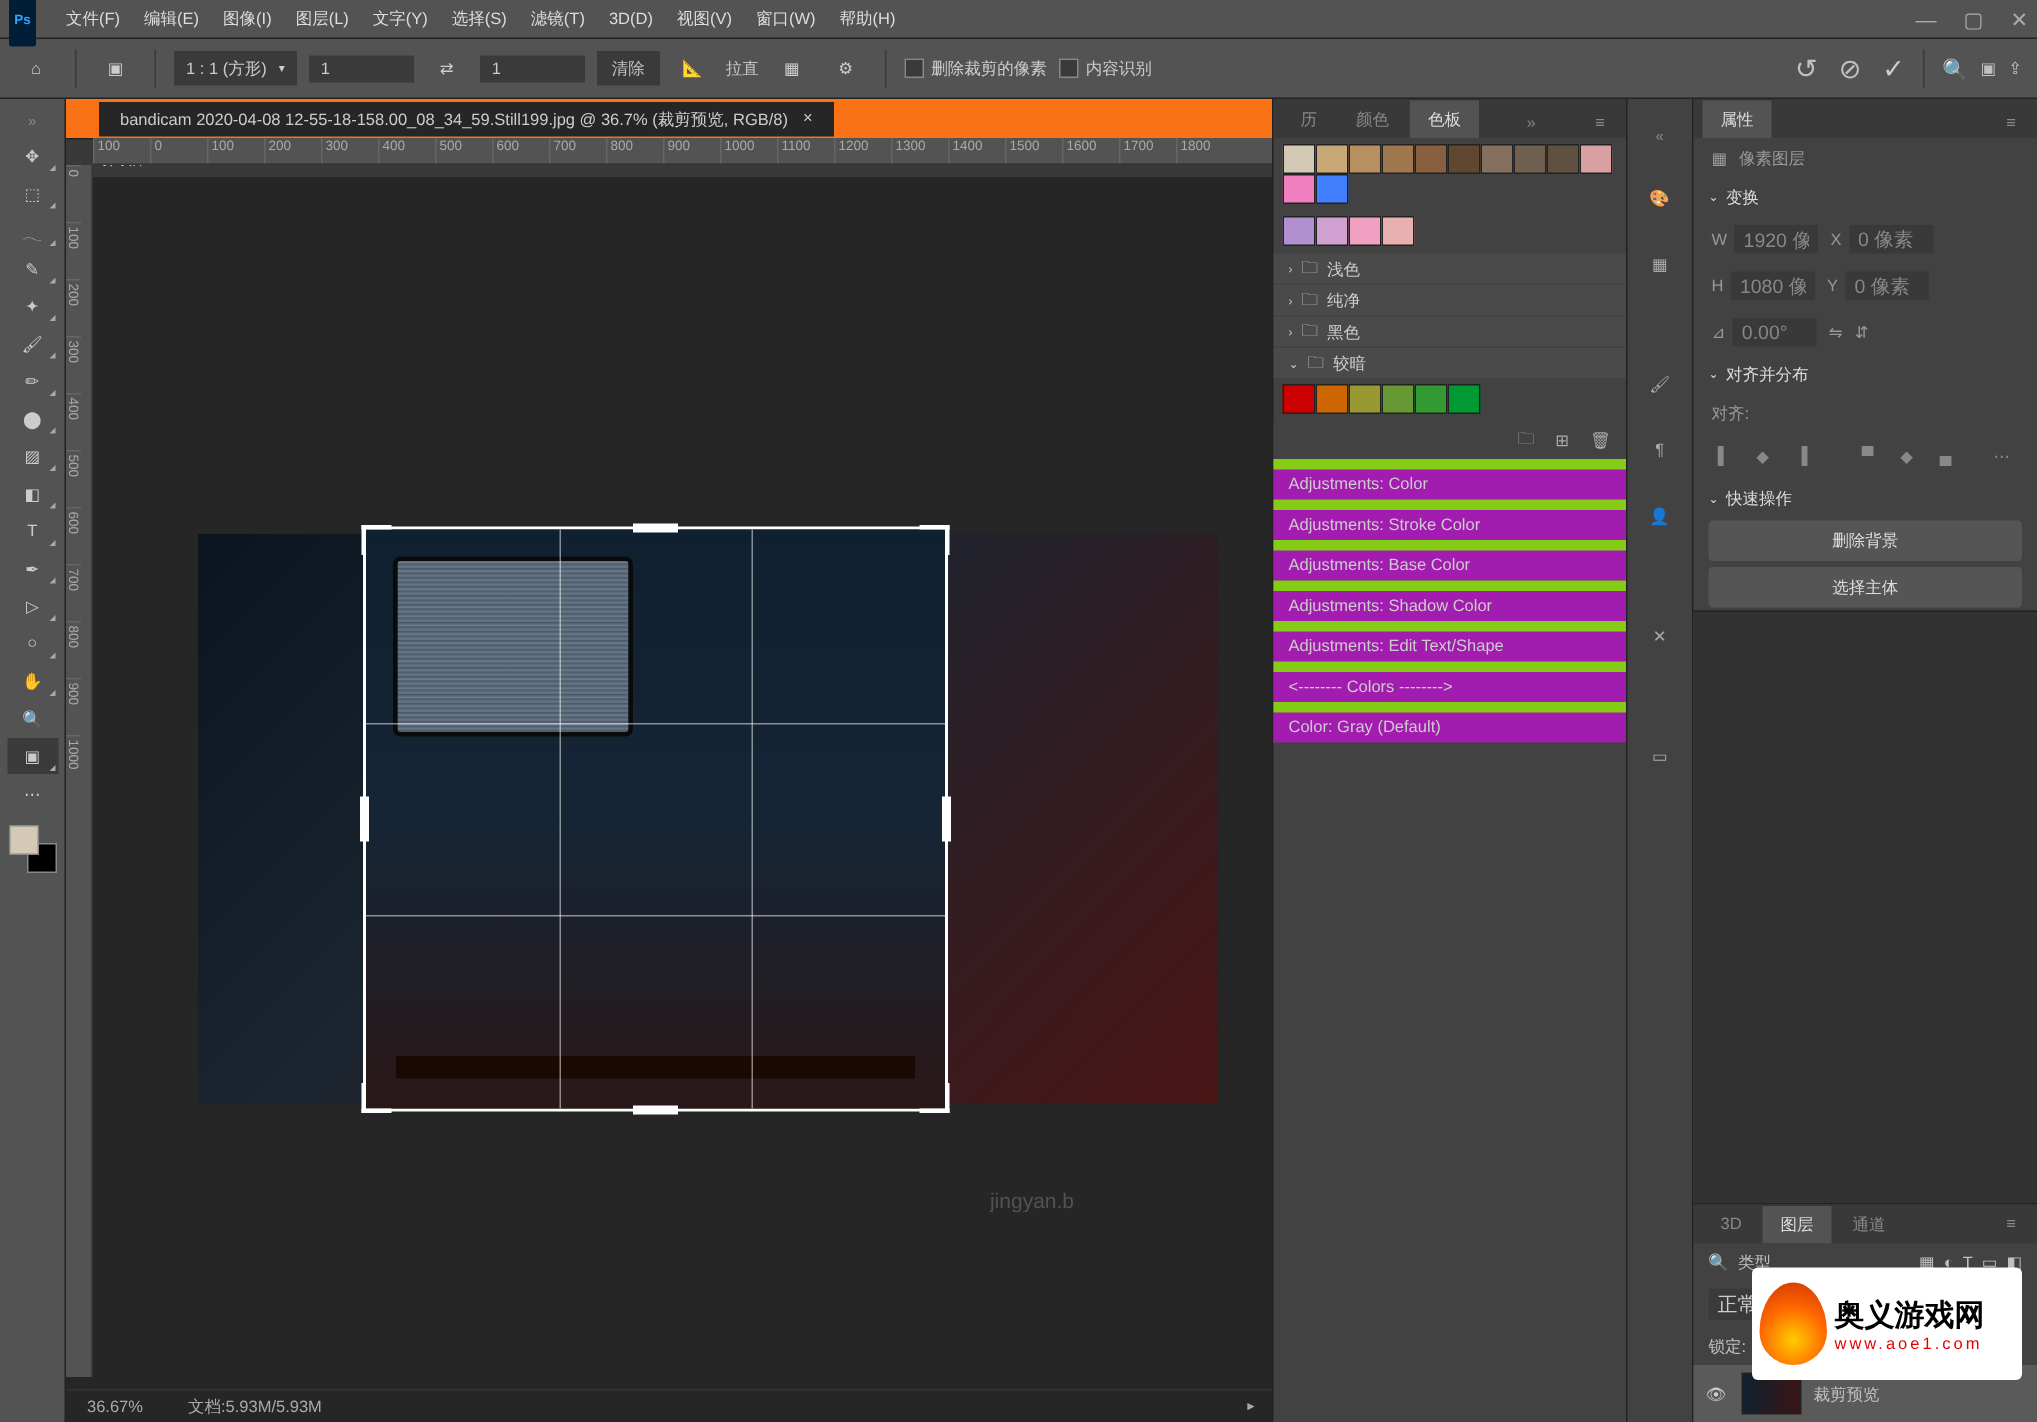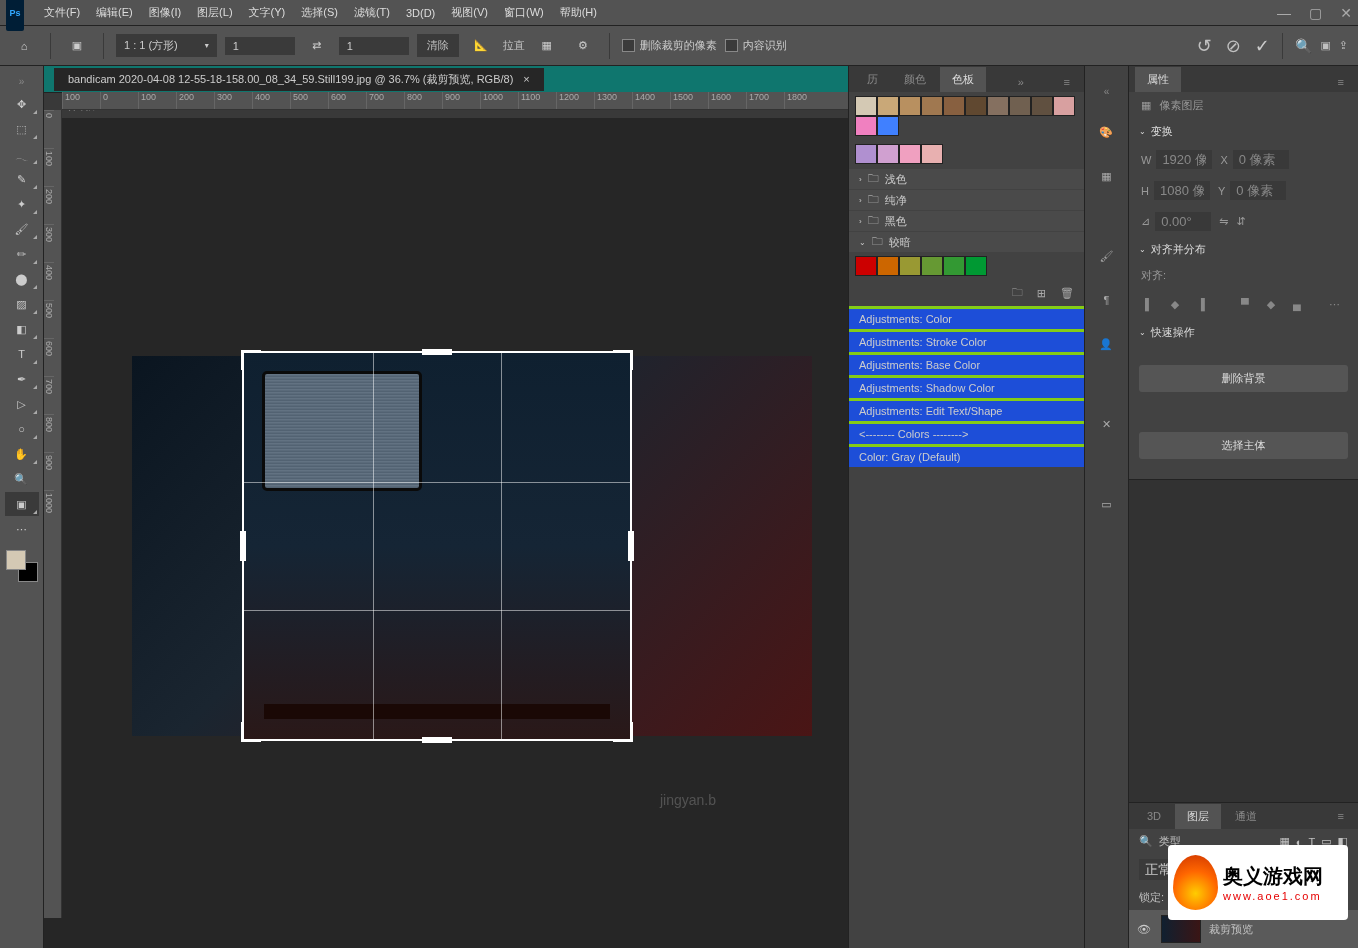--- a/index.html
+++ b/index.html
@@ -4,34 +4,34 @@
 <style>
 *{margin:0;padding:0;box-sizing:border-box;font-family:"Microsoft YaHei",Arial,sans-serif;user-select:none}
 body{background:#323232;color:#c0c0c0;font-size:11px;overflow:hidden;width:1358px;height:948px;position:relative}
 .menubar{height:26px;background:#535353;display:flex;align-items:center;padding:0 6px;border-bottom:1px solid #222}
 .ps-logo{width:18px;height:36px;background:#001e36;color:#31a8ff;font-size:9px;font-weight:bold;display:flex;align-items:center;justify-content:center;border-radius:2px;margin-right:12px}
 .menu-item{padding:0 8px;color:#ddd;font-size:11px;cursor:pointer}
 .window-controls{margin-left:auto;display:flex;gap:18px;color:#aaa;font-size:14px}
 .toolbar{height:40px;background:#535353;display:flex;align-items:center;padding:0 10px;border-bottom:1px solid #222;gap:8px}
 .tb-btn{width:28px;height:28px;display:flex;align-items:center;justify-content:center;color:#ccc;cursor:pointer}
 .divider{width:1px;height:26px;background:#3a3a3a;margin:0 4px}
-.ratio-dd{background:#3a3a3a;padding:4px 8px;color:#ccc;display:flex;align-items:center;gap:27px;cursor:pointer}
+.ratio-dd{background:#3a3a3a;padding:4px 8px;color:#ccc;display:flex;align-items:center;gap:8px;cursor:pointer}
 .num-inp{background:#3a3a3a;color:#ccc;padding:3px 8px;width:70px;border:none;outline:none;font-size:11px}
 .cb{display:flex;align-items:center;gap:5px;color:#ccc}
 .cb-box{width:13px;height:13px;border:1px solid #888;background:#3a3a3a}
 .main{display:flex;height:calc(100% - 66px)}
 .toolbox{width:44px;background:#535353;border-right:1px solid #222;display:flex;flex-direction:column;align-items:center;padding-top:6px;gap:1px}
 .tool{width:34px;height:24px;display:flex;align-items:center;justify-content:center;color:#ccc;cursor:pointer;position:relative}
 .tool.active{background:#3a3a3a}
 .tool-corner{position:absolute;right:2px;bottom:2px;width:0;height:0;border-left:4px solid transparent;border-bottom:4px solid #aaa}
 .fgbg{width:32px;height:32px;position:relative;margin-top:8px}
 .fg{position:absolute;width:20px;height:20px;background:#d4c9b4;border:1px solid #888;left:0;top:0;z-index:2}
 .bg{position:absolute;width:20px;height:20px;background:#000;border:1px solid #888;right:0;bottom:0}
 .canvas-area{flex:1;background:#262626;display:flex;flex-direction:column;position:relative;overflow:hidden}
-.tab-bar{height:26px;background:#0f766e;display:flex;align-items:center;padding-left:10px}
+.tab-bar{height:26px;background:#f97316;display:flex;align-items:center;padding-left:22px}
 .doc-tab{background:#262626;padding:4px 14px;color:#ccc;font-size:11px;display:flex;gap:10px;align-items:center}
 .rulers{position:absolute;top:26px;left:0;right:0;bottom:30px}
 .ruler-h{position:absolute;top:0;left:18px;right:0;height:18px;background:#535353;border-bottom:1px solid #333;overflow:hidden;display:flex;font-size:9px;color:#aaa}
 .ruler-v{position:absolute;top:18px;left:0;width:18px;bottom:0;background:#535353;border-right:1px solid #333;overflow:hidden;font-size:9px;color:#aaa}
 .rtick-h{width:38px;border-left:1px solid #666;padding-left:2px;flex-shrink:0}
 .rtick-v{height:38px;border-top:1px solid #666;writing-mode:vertical-lr;padding-top:2px}
 .canvas-viewport{position:absolute;top:44px;left:18px;right:0;bottom:30px;background:#262626}
 .image-bg{position:absolute;left:70px;top:220px;width:680px;height:380px;background:linear-gradient(135deg,#0a1520 0%,#1a2530 40%,#4a1515 100%)}
 .crop-box{position:absolute;left:180px;top:215px;width:390px;height:390px;border:2px solid #fff}
 .crop-grid{position:absolute;inset:0}
@@ -56,27 +56,27 @@
 .mid-icon{width:26px;height:26px;display:flex;align-items:center;justify-content:center;color:#aaa;cursor:pointer}
 .panel-tabs{height:26px;display:flex;align-items:flex-end;padding:0 6px;gap:2px;background:#393939}
 .ptab{padding:5px 12px;color:#888;font-size:11px;cursor:pointer}
 .ptab.active{background:#535353;color:#ddd}
 .swatch-row{display:flex;flex-wrap:wrap;padding:4px 6px}
 .sw{width:22px;height:20px;border:1px solid #222;cursor:pointer}
 .group-row{height:20px;display:flex;align-items:center;padding:0 10px;gap:6px;color:#ccc;cursor:pointer;background:#4a4a4a;margin-top:1px}
 .group-row .arr{font-size:8px}
 .swatch-foot{height:26px;display:flex;justify-content:flex-end;align-items:center;gap:14px;padding:0 10px;color:#aaa;background:#424242}
 .adj-list{background:#424242}
-.adj-item{padding:4px 10px;color:#ccc;border-top:3px solid #84cc16;cursor:pointer;background:#1d4ed8}
+.adj-item{padding:4px 10px;color:#ccc;border-top:7px solid #84cc16;cursor:pointer;background:#a21caf}
 .right-panels{width:230px;background:#424242;display:flex;flex-direction:column;border-left:1px solid #222}
 .props-row{display:flex;align-items:center;padding:6px 12px;gap:8px;color:#999}
 .props-field{display:flex;align-items:center;gap:5px}
 .pf-inp{background:#393939;color:#888;padding:2px 6px;width:56px;border:none;font-size:13px}
 .section-hd{padding:5px 10px;color:#ddd;display:flex;align-items:center;gap:5px;cursor:pointer}
-.btn-wide{background:#555;padding:6px;text-align:center;color:#ddd;margin:20px 10px;cursor:pointer;border-radius:3px}
+.btn-wide{background:#555;padding:6px;text-align:center;color:#ddd;margin:2px 10px;cursor:pointer;border-radius:3px}
 .spacer{flex:1;background:#323232;border-top:1px solid #222;border-bottom:1px solid #222}
 .layers-hd{display:flex;align-items:center;padding:0 6px;height:26px;gap:2px;background:#393939}
 .layer-tools{padding:5px 10px;display:flex;align-items:center;gap:6px;background:#424242}
 .layer-row{display:flex;align-items:center;padding:5px 8px;gap:8px;background:#5a5a5a}
 .layer-thumb{width:40px;height:28px;background:linear-gradient(90deg,#102030,#3a1515);border:1px solid #222}
 .eye{width:16px;color:#ccc}
 .align-row{display:flex;gap:6px;padding:5px 10px}
 .align-btn{width:20px;height:20px;display:flex;align-items:center;justify-content:center;color:#888;cursor:pointer}
 .watermark{position:absolute;right:30px;bottom:48px;width:260px;height:80px;display:flex;align-items:center;justify-content:center;opacity:0.45;pointer-events:none;font-size:32px;color:#888;font-weight:bold}
 .corner-logo{position:absolute;right:10px;bottom:28px;width:180px;height:75px;background:#fff;border-radius:4px;display:flex;align-items:center;padding:5px;gap:5px;z-index:100}
@@ -237,20 +237,24 @@
           <div class="crop-handle ch-t"></div>
           <div class="crop-handle ch-b"></div>
           <div class="crop-handle ch-l"></div>
           <div class="crop-handle ch-r"></div>
         </div>
         <div class="watermark">
           <div><div style="font-size:14px;font-weight:normal">jingyan.b</div></div>
         </div>
       </div>
     </div>
+    <div class="status">
+      <span>36.67%</span>
+      <span>文档:5.93M/5.93M</span>
+    </div>
     <div class="timeline">时间轴</div>
   </div>
 
   <div class="mid-panels">
     <div class="panel-tabs">
       <div class="ptab">历</div>
       <div class="ptab">颜色</div>
       <div class="ptab active">色板</div>
       <span class="dots-menu">»</span>
       <span class="dots-menu">≡</span>

